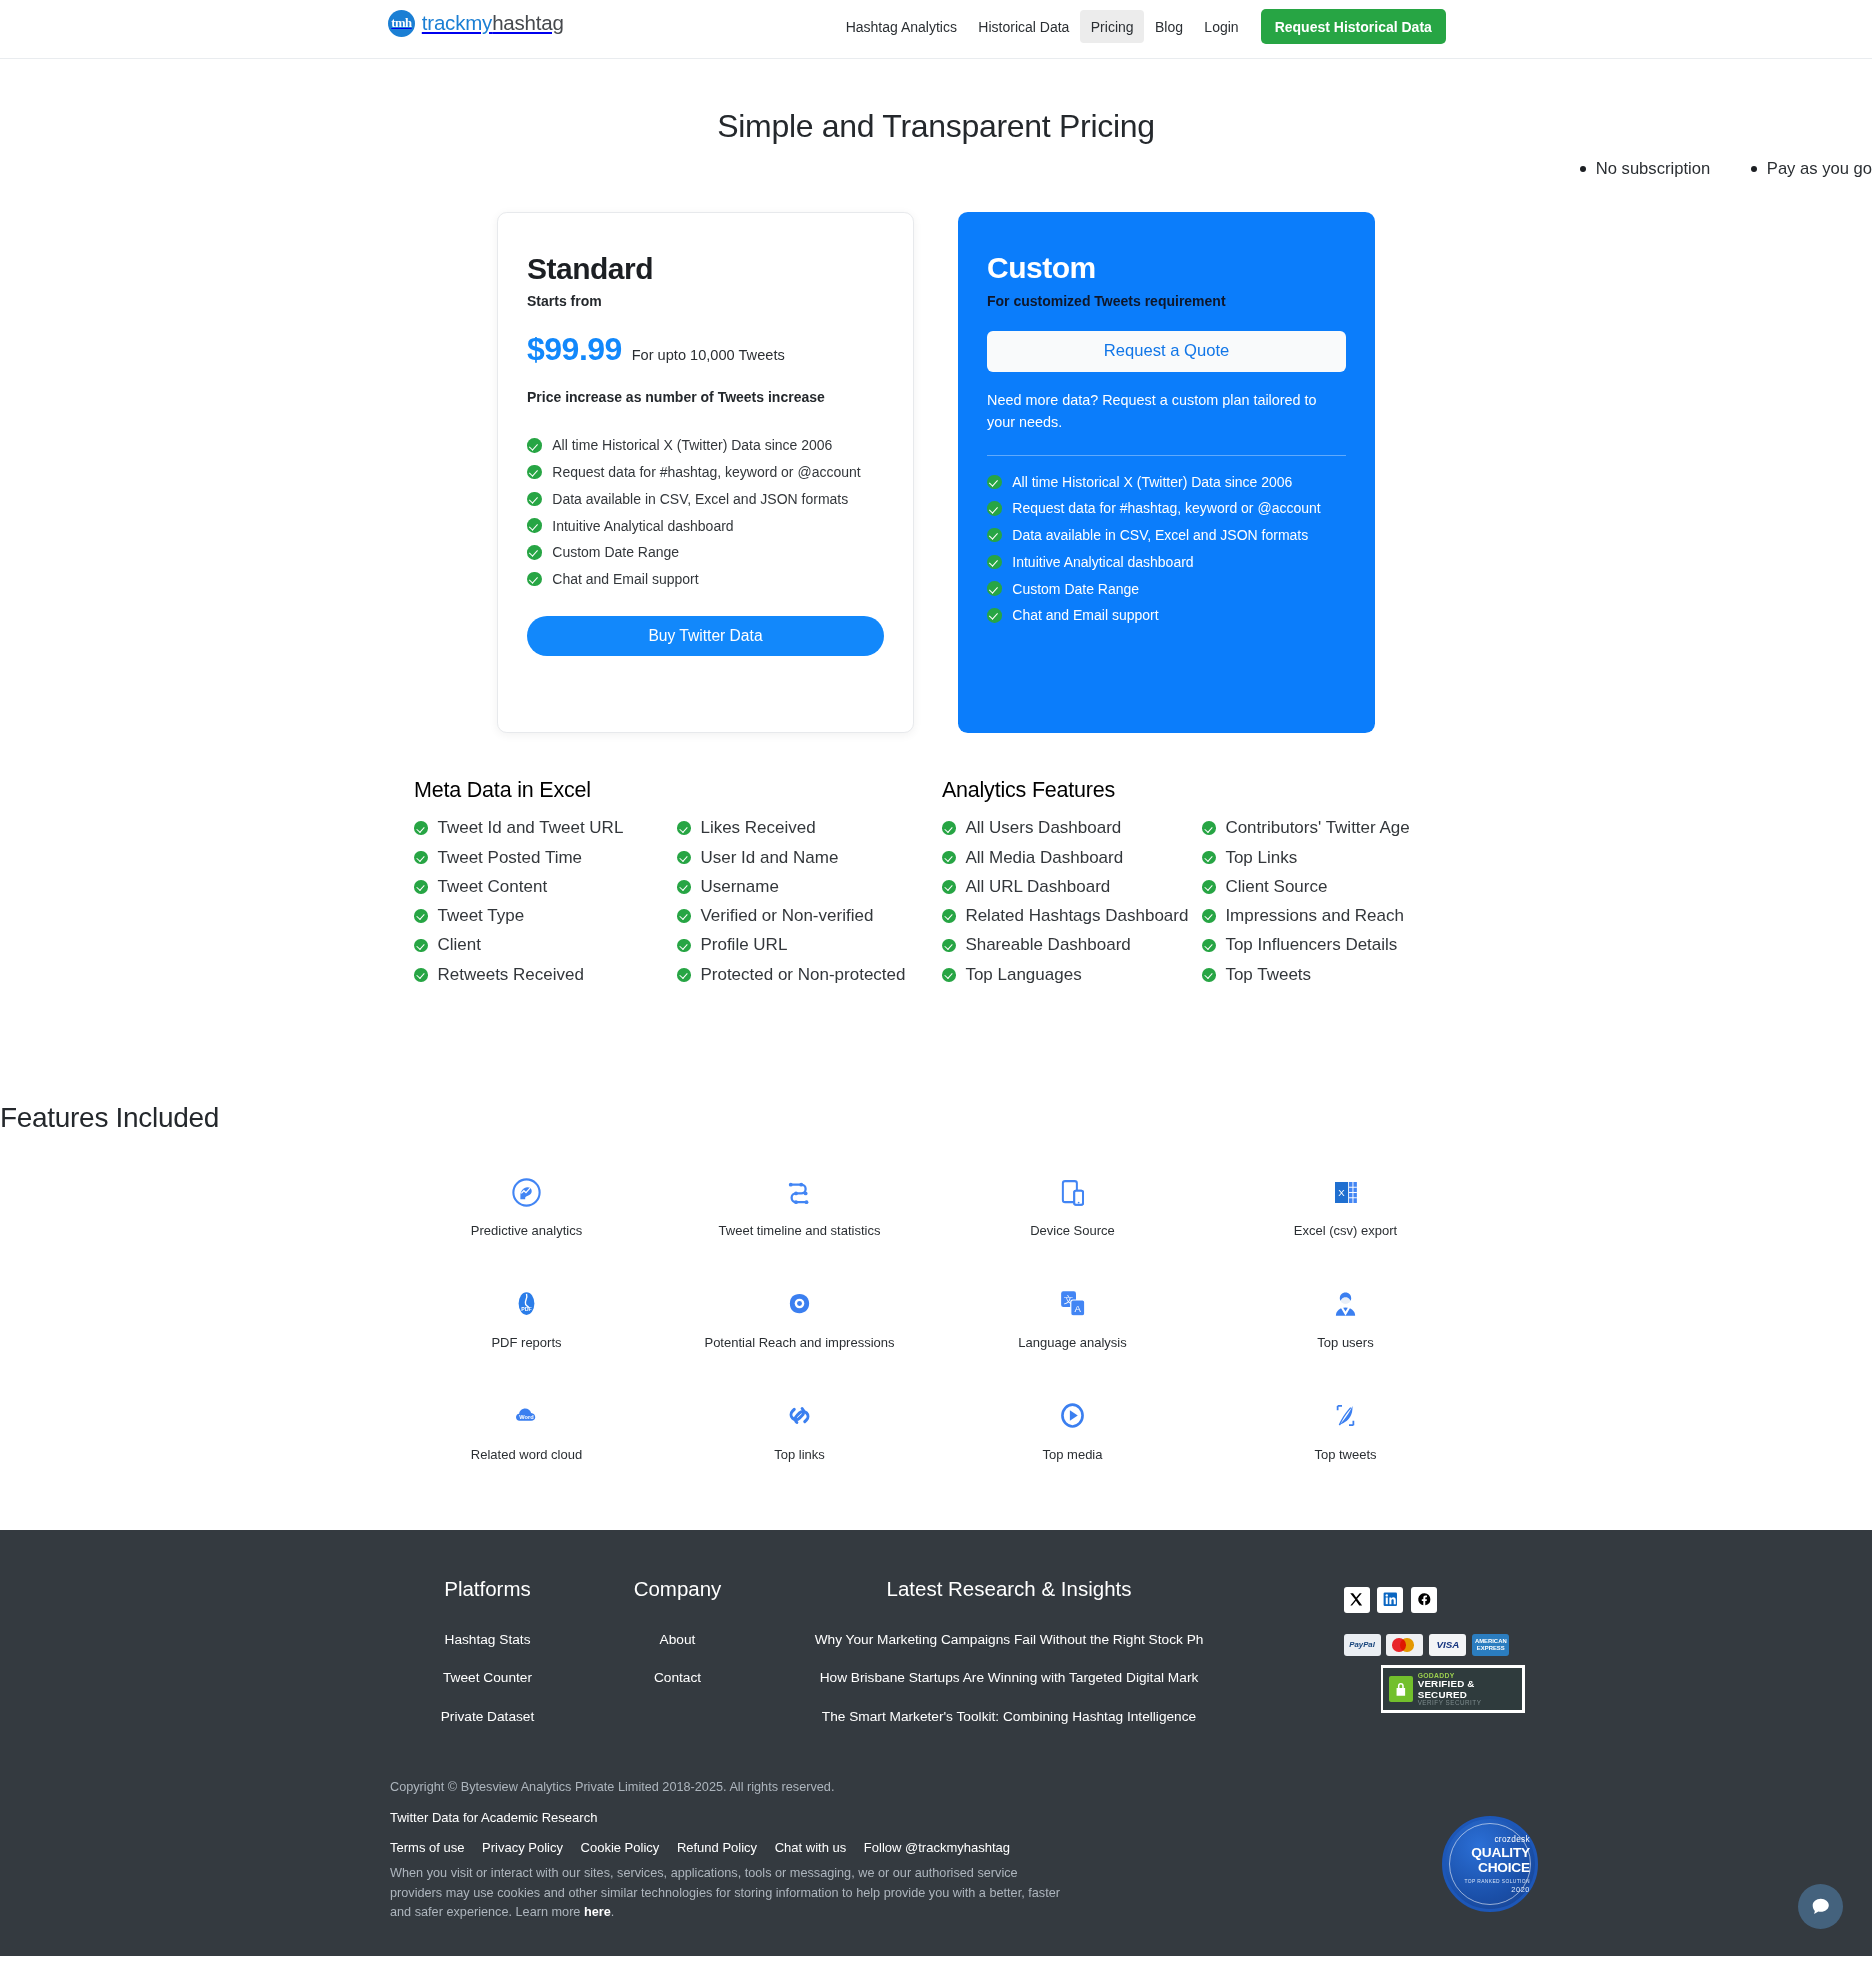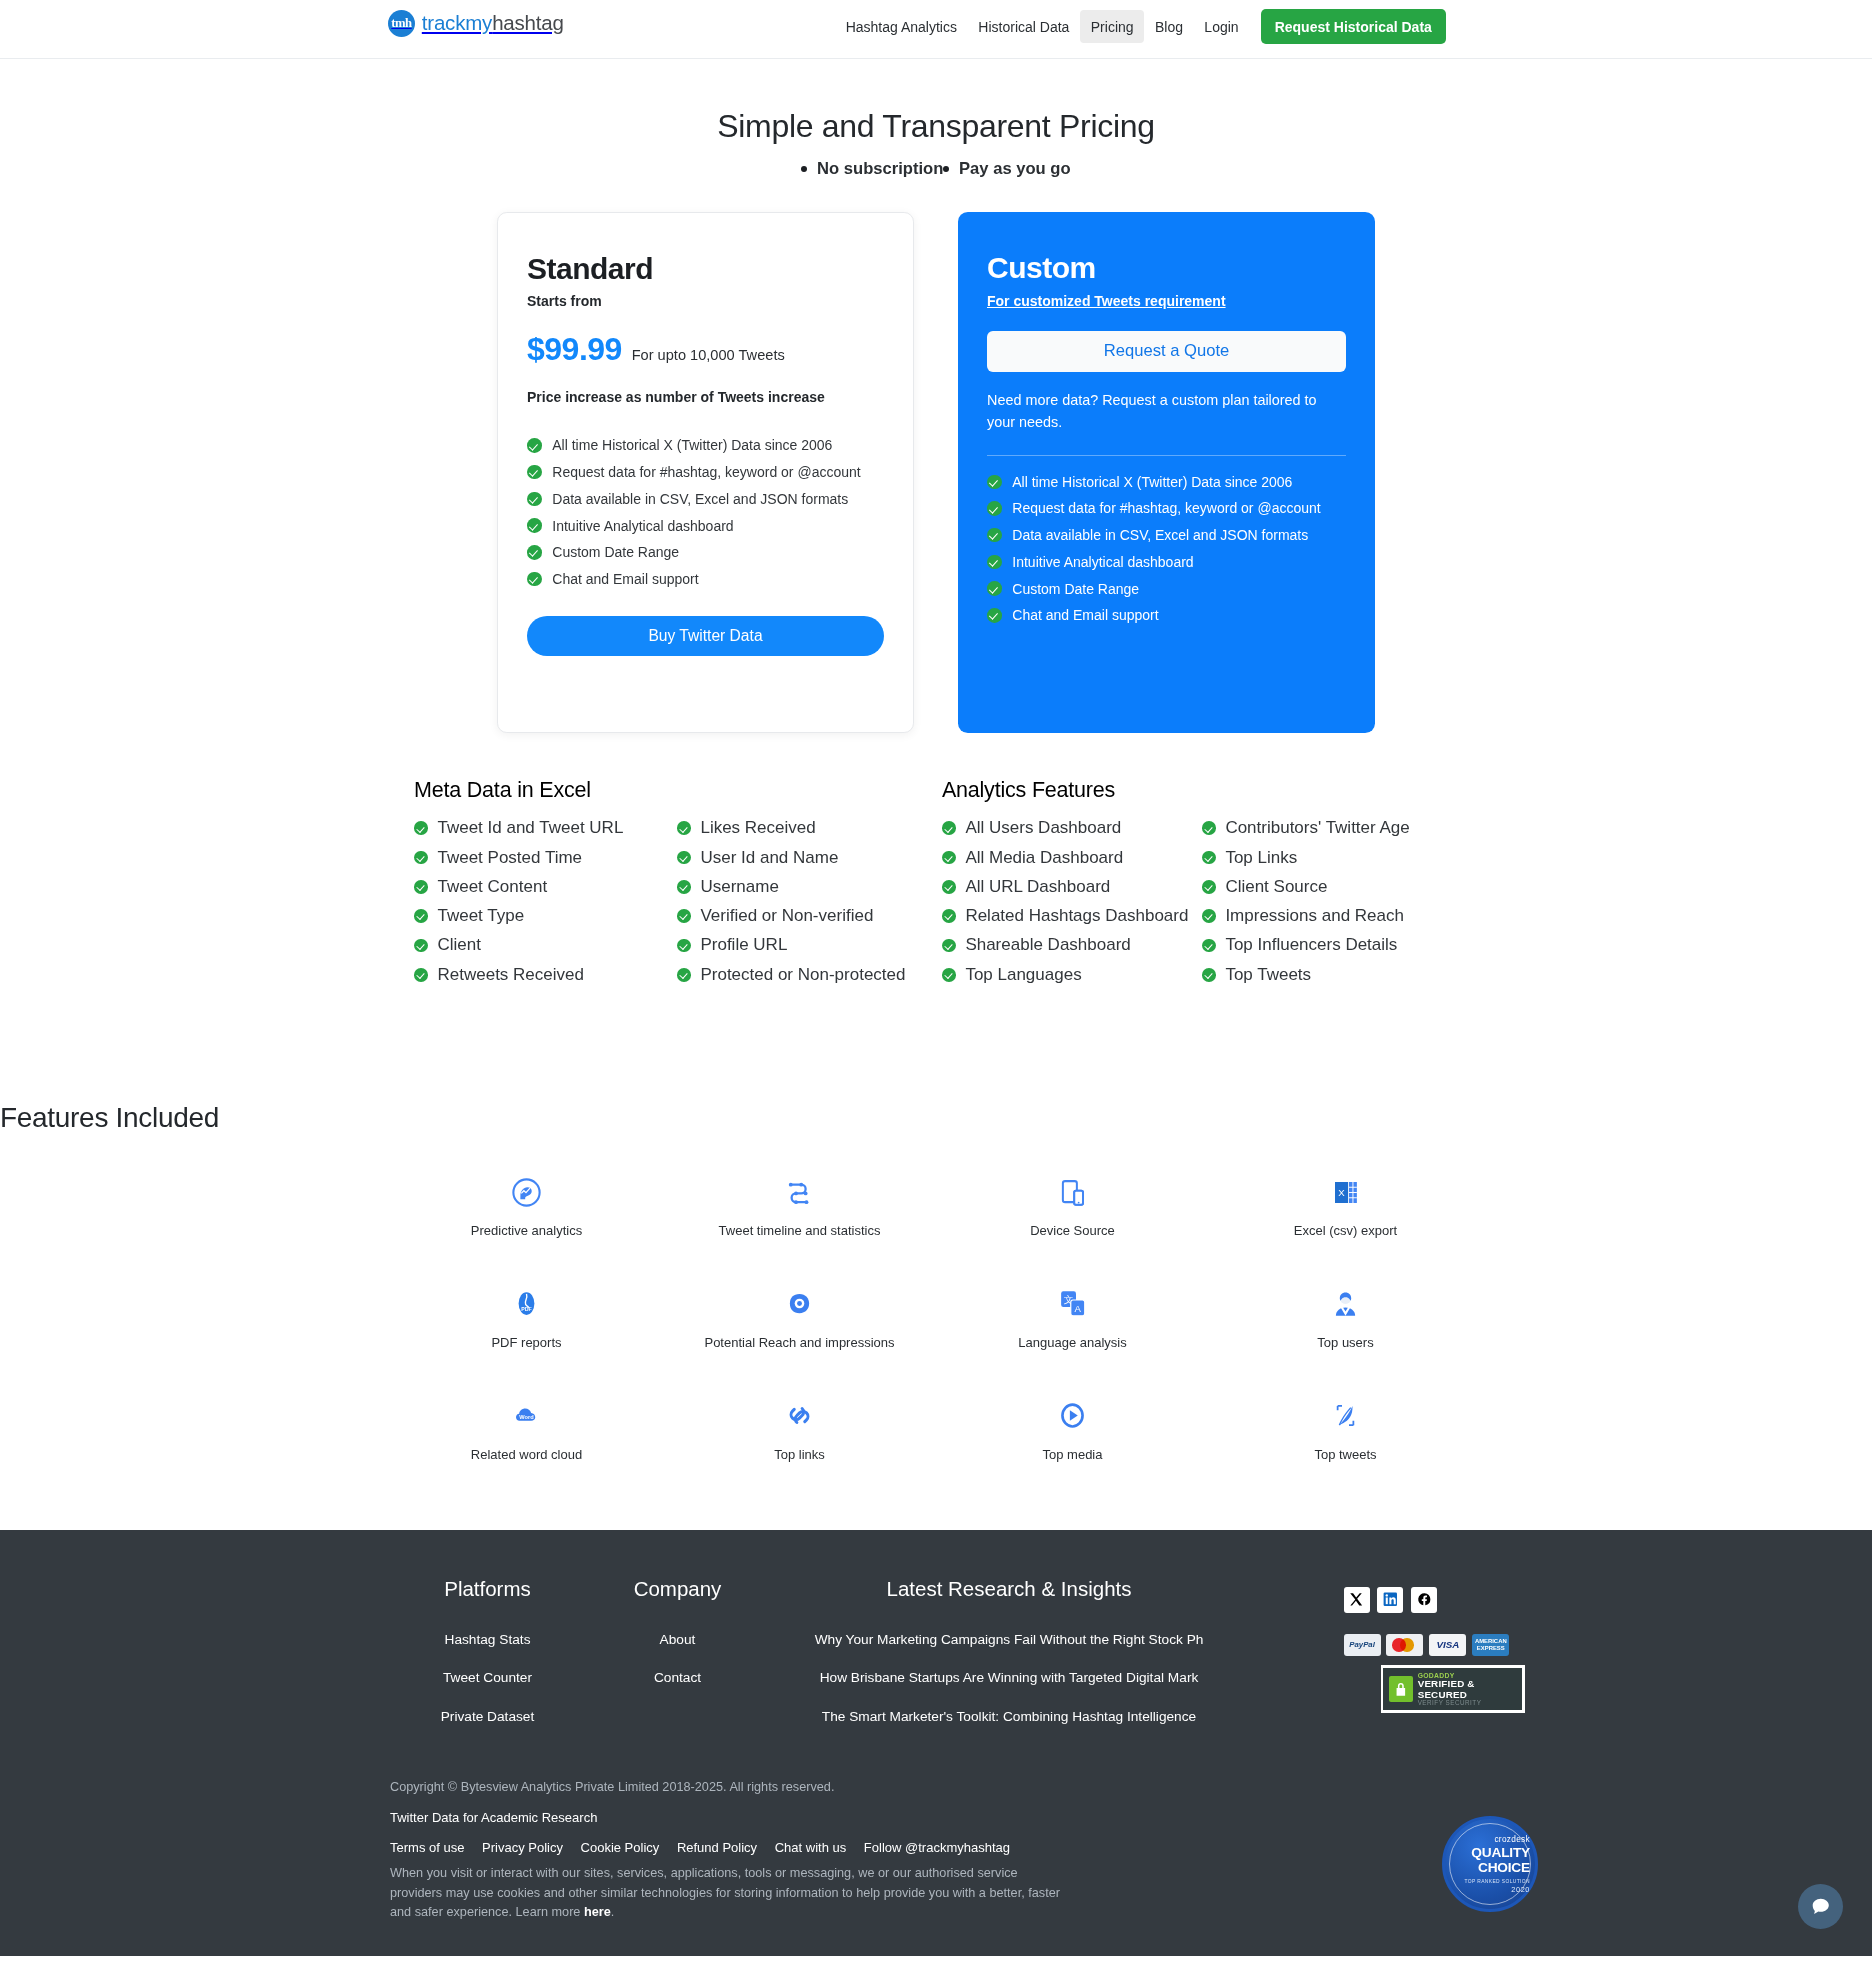--- a/index.html
+++ b/index.html
@@ -49,22 +49,22 @@
     padding: 9.8px 13.7px; border-radius: 4.9px; margin-left: 11.7px;
     font-size: 14px;
   }
 
   
   .hero { padding-top: 49px; text-align: center; }
   .hero h1 {
     font-size: 32px; font-weight: 400; color: #24282c; letter-spacing: -0.3px;
   }
   .hero-bullets {
-    margin-top: 13.7px; display: flex; justify-content: center; 
-    font-size: 16.6px; color: #2b2f33; font-weight: bold;
+    margin-top: 13.7px; display: flex; justify-content: flex-end; gap: 41px;
+    font-size: 16.6px; color: #2b2f33;
   }
   .hero-bullets span { display: flex; align-items: center; gap: 9.8px; }
   .hero-bullets .dot {
     width: 5.9px; height: 5.9px; border-radius: 50%; background: #1c1f23; display: inline-block;
   }
 
   
   .plans {
     margin: 33px auto 0;
     width: 878px;
@@ -86,21 +86,21 @@
   }
   .card-custom {
     background: #0b7dfb;
     color: #fff;
     min-height: 521px;
     padding-top: 39px;
   }
   .plan-name { font-size: 30px; font-weight: 700; letter-spacing: -0.5px; }
   .card-custom .plan-name { color: #fff; }
   .plan-sub { font-size: 14px; font-weight: 700; margin-top: 7.8px; color: #24282c; }
-  .card-custom .plan-sub { color: #ffffff; margin-top: 8.8px; text-decoration: underline; }
+  .card-custom .plan-sub { color: #0f172a; margin-top: 8.8px; }
   .price-row { margin-top: 21.5px; display: flex; align-items: baseline; gap: 9.8px; }
   .price { font-size: 32px; font-weight: 700; color: #1288fb; letter-spacing: -0.5px; }
   .price-note { font-size: 14.6px; color: #2b2f33; }
   .plan-note { margin-top: 21.5px; font-size: 14px; font-weight: 700; color: #24282c; }
 
   .feat-list { margin-top: 32px; display: flex; flex-direction: column; gap: 10.7px; }
   .feat-item { display: flex; align-items: center; gap: 10.7px; font-size: 14px; color: #33373b; }
   .card-custom .feat-item { color: #fff; gap: 10.7px; }
   .tick {
     width: 14.6px; height: 14.6px; border-radius: 50%; background: #27a544;

